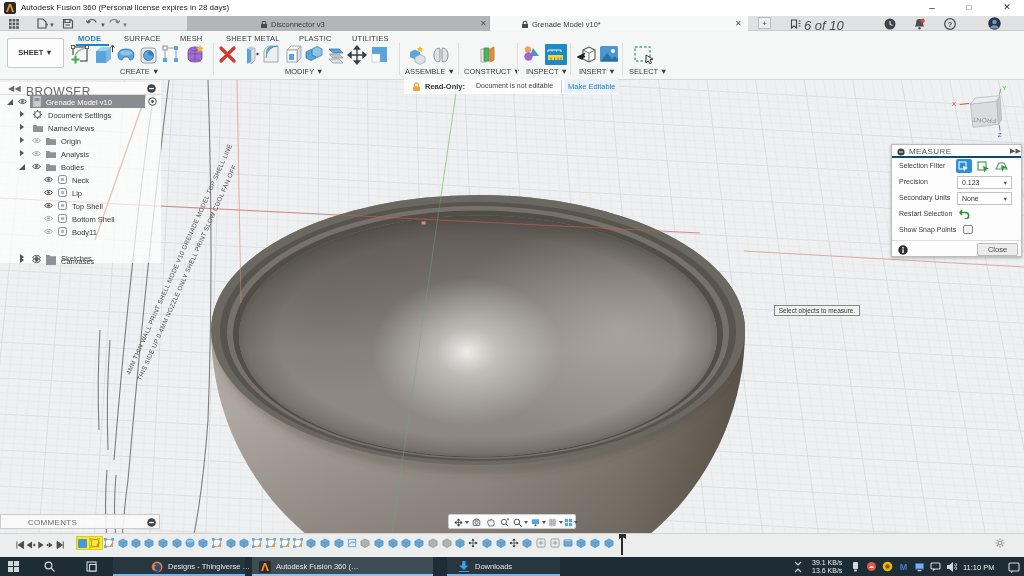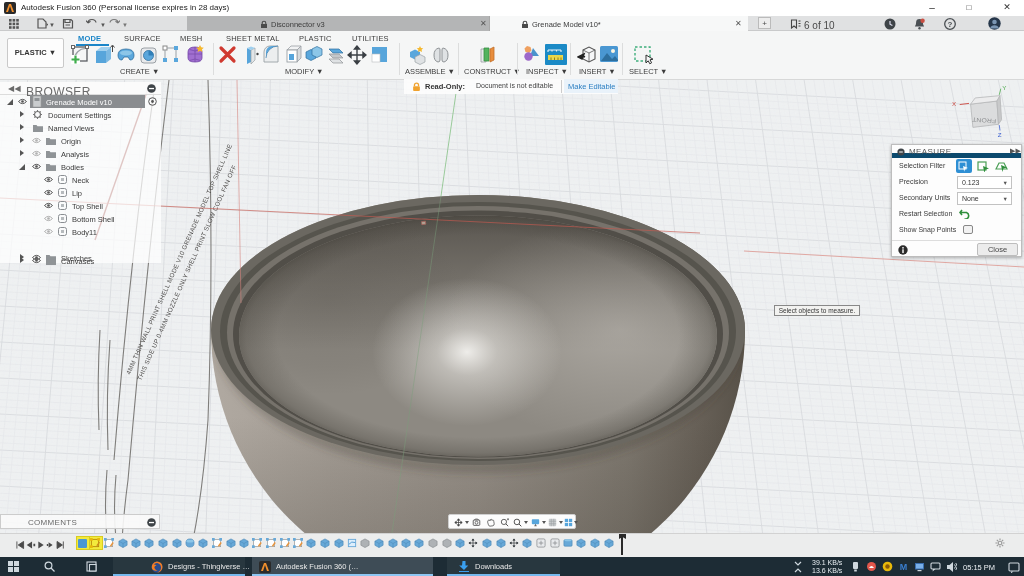--- a/index.html
+++ b/index.html
@@ -862,42 +862,42 @@
         <path d="M2.2 3.5 v-1 a1.8 1.8 0 0 1 3.6 0 v1" fill="none" stroke="#4a4a4a" stroke-width="1.1"></path>
       </svg>
       <div class="tabtxt" style="left:42px;">Grenade Model v10*</div>
       <div class="tabx" style="left:245px;">✕</div>
     </div>
 <div class="qat" style="left:758px;top:1px;width:13px;height:12px;border:1px solid #bbb;background:#ededed;text-align:center;line-height:11px;font-size:8px;">+</div>
 <svg class="abs" style="left:790px;top:2.5px" width="11" height="10" viewBox="0 0 11 10">
       <path d="M1.5 1 h5 v8 l-2.5 -2 -2.5 2 Z" fill="none" stroke="#444" stroke-width="1.1"></path>
       <path d="M8.5 2 h2 M8.5 4.5 h2 M8.5 7 h2" stroke="#444" stroke-width="1"></path>
     </svg>
-<div class="qat" style="left:804px;top:3.5px;font-size:10px;">6 of 10</div>
+<div class="qat" style="left:804px;top:3.5px;font-size:13px;font-style:italic;">6 of 10</div>
 <svg class="abs" style="left:884px;top:1.5px" width="12" height="12" viewBox="0 0 12 12">
       <circle cx="6" cy="6" r="5.5" fill="#3f4448"></circle>
       <path d="M6 3 v3.2 l2.4 1.4" stroke="#dde" stroke-width="1.2" fill="none"></path>
     </svg>
 <svg class="abs" style="left:914px;top:1.5px" width="11" height="12" viewBox="0 0 11 12">
       <path d="M5.5 1 a3.4 3.4 0 0 1 3.4 3.4 c0 2.8 1.2 3.4 1.2 4.2 h-9.2 c0 -.8 1.2 -1.4 1.2 -4.2 a3.4 3.4 0 0 1 3.4 -3.4 Z" fill="#4a4f53"></path>
       <circle cx="5.5" cy="10.2" r="1.2" fill="#4a4f53"></circle>
       <circle cx="8.6" cy="2.8" r="2.2" fill="#c94f43"></circle>
     </svg>
 <div class="qat" style="left:944px;top:2px;width:12px;height:12px;"><svg width="12" height="12" viewBox="0 0 12 12">
         <circle cx="6" cy="6" r="5.3" fill="none" stroke="#4a4f53" stroke-width="1.3"></circle>
         <text x="6" y="8.6" font-size="8" text-anchor="middle" fill="#4a4f53" font-weight="bold">?</text>
       </svg></div>
 <svg class="abs" style="left:988px;top:1px" width="13" height="13" viewBox="0 0 13 13">
       <circle cx="6.5" cy="6.5" r="6.2" fill="#25364a"></circle>
       <circle cx="6.5" cy="5" r="2.3" fill="#7b96b3"></circle>
       <path d="M2 11.5 a4.8 4.8 0 0 1 9 0 Z" fill="#7b96b3"></path>
     </svg>
 </div>
 <div id="ribbon" class="abs">
-<div id="designbtn">PLASTIC ▼</div>
+<div id="designbtn">SHEET ▼</div>
 <div class="rtab" style="left:78px;color:#1a85c8;font-weight:bold;">MODE</div>
 <div class="rtab" style="left:124px;color:#3c3c3c;">SURFACE</div>
 <div class="rtab" style="left:180px;color:#3c3c3c;">MESH</div>
 <div class="rtab" style="left:226px;color:#3c3c3c;">SHEET METAL</div>
 <div class="rtab" style="left:299px;color:#3c3c3c;">PLASTIC</div>
 <div class="rtab" style="left:352px;color:#3c3c3c;">UTILITIES</div>
 <div class="abs" style="left:76px;top:12.5px;width:33px;height:2px;background:#1a85c8;"></div>
 <svg class="ricon" style="left:71px;top:13px" width="20" height="22" viewBox="0 0 20 22">
       <rect x="2" y="3" width="14" height="14" fill="none" stroke="#5b5f63" stroke-width="1.3"></rect>
       <path d="M3.5 15.5 A 11 11 0 0 1 14.5 4.5" fill="none" stroke="#9aa0a5" stroke-width="1.2"></path>
@@ -1185,21 +1185,21 @@
         <path d="M.5 3.5 Q4.5 -.8 8.5 3.5 Q4.5 7.8 .5 3.5 Z" fill="none" stroke="#555" stroke-width="1"></path>
         <circle cx="4.5" cy="3.5" r="1.3" fill="#555"></circle>
       </svg>
       <svg class="abs" style="left:46px;top:2.5px" width="10" height="8" viewBox="0 0 10 8">
         <path d="M0 1 h3.5 l1 1.2 H10 V8 H0 Z" fill="#8f9396"></path>
       </svg>
       <span class="t" style="left:61px;">Sketches</span>
     </div>
 </div>
 <div id="measure" class="abs">
-<div class="abs" style="left:0;top:0;width:129px;height:13px;border-bottom:5px solid #0c4a6e;">
+<div class="abs" style="left:0;top:0;width:129px;height:13px;border-bottom:2px solid #0c4a6e;">
       <svg class="abs" style="left:5px;top:3px" width="8" height="8" viewBox="0 0 8 8">
         <circle cx="4" cy="4" r="3.6" fill="#3f4448"></circle>
         <path d="M2 4 l4 0 M4 2 l0 4" stroke="#fff" stroke-width="0"></path>
         <path d="M2.2 4 h3.6" stroke="#fff" stroke-width="1"></path>
       </svg>
       <span class="abs" style="left:17px;top:2px;font-size:8px;color:#555;letter-spacing:.4px;">MEASURE</span>
       <span class="abs" style="left:118px;top:2px;font-size:7px;color:#555;">▶▶</span>
     </div>
 <div class="mrow" style="top:17px;">Selection Filter</div>
 <div class="abs" style="left:64px;top:14px;width:16px;height:14px;background:#2e8fd4;border-radius:2px;"></div>
@@ -1557,18 +1557,18 @@
       <rect x="3.5" y="9" width="4" height="1.2" fill="#cfd8de"></rect>
     </svg>
 <svg class="abs" style="left:930px;top:4px" width="11" height="12" viewBox="0 0 11 12">
       <rect x="1" y="2" width="9" height="6" rx="1" fill="none" stroke="#cfd8de" stroke-width="1.1"></rect>
       <path d="M3 8 l-.5 2.5 3 -2.5" fill="#cfd8de"></path>
     </svg>
 <svg class="abs" style="left:946px;top:4px" width="11" height="12" viewBox="0 0 11 12">
       <path d="M1 4 v4 h2.5 L7 11 V1 L3.5 4 Z" fill="#cfd8de"></path>
       <path d="M8.5 3.5 q2 2 0 4 M9.8 2 q3 3.5 0 7" stroke="#cfd8de" stroke-width="1" fill="none"></path>
     </svg>
-<span class="abs" style="left:963px;top:6px;font-size:7.5px;color:#eef2f5;">05:15 PM</span>
+<span class="abs" style="left:963px;top:6px;font-size:7.5px;color:#eef2f5;">11:10 PM</span>
 <svg class="abs" style="left:1008px;top:4.5px" width="12" height="11" viewBox="0 0 12 11">
       <rect x="1" y="1" width="10" height="8" rx="1" fill="none" stroke="#cfd8de" stroke-width="1.1"></rect>
       <path d="M3 9.5 l0 1.8 2.5 -1.8" fill="#cfd8de"></path>
     </svg>
 </div>
 
 </body></html>

